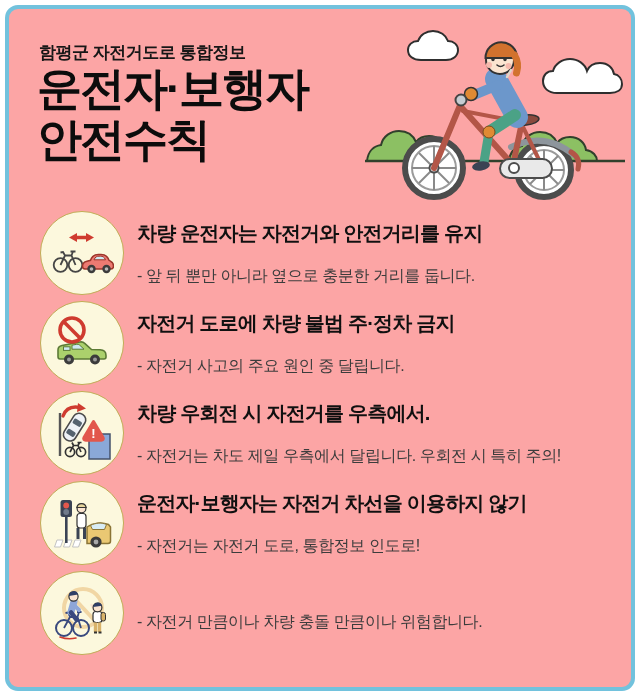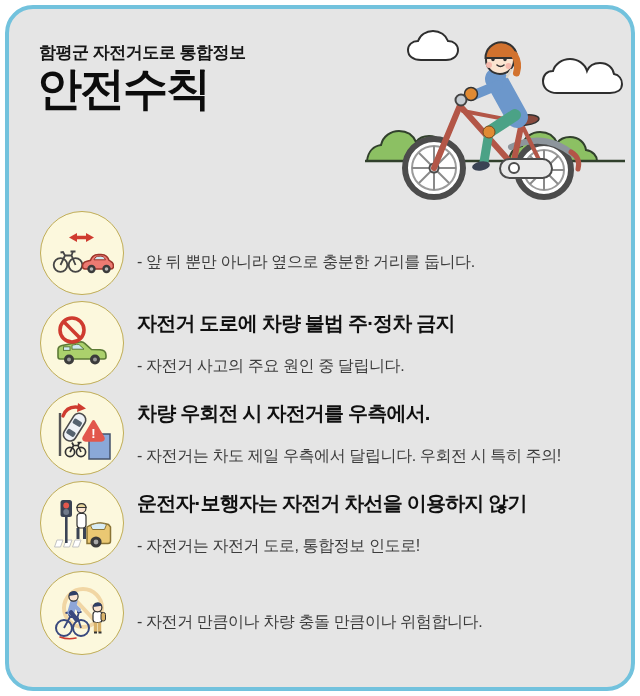--- a/index.html
+++ b/index.html
@@ -1,18 +1,18 @@
 <!DOCTYPE html>
 <html><head>
 <meta charset="utf-8">
 <style>
   html,body{margin:0;padding:0;width:640px;height:696px;background:#ffffff;overflow:hidden;
     font-family:"Liberation Sans", sans-serif;}
-  .card{position:absolute;left:5px;top:5px;right:5px;bottom:5px;background:#e5e5e5;
-    border:4px solid #72c2dd;border-radius:28px;overflow:hidden;padding-left:7px;}
+  .card{position:absolute;left:5px;top:5px;right:5px;bottom:5px;background:#fca5a5;
+    border:4px solid #72c2dd;border-radius:13px;overflow:hidden;padding-left:7px;}
   
   .eyebrow{position:absolute;left:30px;top:32px;font-size:17px;font-weight:700;color:#161616;letter-spacing:-0.5px;}
   .title{position:absolute;left:28px;top:54px;margin:0;font-size:45px;font-weight:800;color:#0c0c0c;
     line-height:1.14;letter-spacing:-2px;}
   .title-line{display:block;}
   .hero{position:absolute;right:0px;top:6px;}
   
   .rules{position:absolute;left:31px;top:202px;right:14px;display:flex;flex-direction:column;gap:6px;}
   .rule{display:flex;align-items:center;gap:13px;height:84px;}
   .rule-icon{width:84px;height:84px;border-radius:50%;background:#fcf8dd;border:1.5px solid #c0ad56;
@@ -21,20 +21,21 @@
   .rule-title{font-size:20px;font-weight:700;color:#101010;letter-spacing:-0.8px;}
   .rule-desc{font-size:16px;color:#3c3c3c;margin-top:19px;letter-spacing:-0.4px;}
 </style>
 </head>
 <body>
 
 <div class="card">
 
   <div class="eyebrow">함평군 자전거도로 통합정보</div>
   <h1 class="title">
+    <span class="title-line">운전자·보행자</span>
     <span class="title-line">안전수칙</span>
   </h1>
 
   <svg class="hero" width="270" height="195" viewBox="0 0 270 195" xmlns="http://www.w3.org/2000/svg">
     <path d="M60 45 c-8 0 -13 -4 -13 -10 c0 -5 4 -9 10 -9 c2 -6 8 -10 15 -10 c7 0 13 4 15 10 c6 0 10 4 10 9 c0 6 -5 10 -12 10 z" fill="#fff" stroke="#2e2e2e" stroke-width="2"></path>
     <path d="M196 78 c-9 0 -14 -5 -14 -12 c0 -6 4 -10 10 -10 c2 -7 9 -12 17 -12 c8 0 15 5 17 12 c2 -5 7 -8 13 -8 c8 0 13 5 14 11 c5 1 8 5 8 10 c0 6 -5 9 -12 9 z" fill="#fff" stroke="#2e2e2e" stroke-width="2"></path>
     <path d="M6 146 c1 -10 7 -15 14 -16 c2 -9 10 -14 18 -14 c8 0 14 4 17 11 c3 -4 8 -6 13 -6 c9 0 15 6 16 14 c6 1 10 6 10 11 z" fill="#8cc063" stroke="#31402c" stroke-width="2"></path>
     <path d="M148 146 c1 -9 6 -14 13 -15 c2 -9 10 -14 18 -14 c8 0 14 4 17 11 c3 -4 8 -6 13 -6 c9 0 15 6 16 13 c7 1 11 6 11 11 z" fill="#8cc063" stroke="#31402c" stroke-width="2"></path>
     <line x1="4" y1="146" x2="264" y2="146" stroke="#31402c" stroke-width="2.5"></line>
 
@@ -116,20 +117,21 @@
             <path d="M35 48 C33 48 32.5 46.5 32.5 45 C32.5 42.5 34.5 40.8 37 40.2 L40.5 39.3 C42 35 45 33.5 48.5 33.5 L51 33.5 C54.5 33.5 57.5 35 59 39.3 L60.5 40.2 C62.5 41 63.5 42.5 63.5 45 C63.5 46.8 62.5 48 61 48 Z" fill="#ed7a72" stroke="#9c362c" stroke-width="1.5"></path>
             <path d="M44 38.8 C45.2 35.8 47 35.2 49 35.2 L50.5 35.2 C52.5 35.2 54.3 35.8 55.5 38.8 Z" fill="#cfe9f2" stroke="#9c362c" stroke-width="1"></path>
             <circle cx="41.5" cy="48" r="4.2" fill="#3b3b3b"></circle>
               <circle cx="41.5" cy="48" r="1.8" fill="#b9b9b9"></circle>
             <circle cx="56.5" cy="48" r="4.2" fill="#3b3b3b"></circle>
               <circle cx="56.5" cy="48" r="1.8" fill="#b9b9b9"></circle>
           </g>
         </svg>
       </div>
       <div class="rule-text">
+        <div class="rule-title">차량 운전자는 자전거와 안전거리를 유지</div>
         <div class="rule-desc">- 앞 뒤 뿐만 아니라 옆으로 충분한 거리를 둡니다.</div>
       </div>
     </div>
 
     <div class="rule">
       <div class="rule-icon">
         <svg width="64" height="64" viewBox="0 0 64 64" xmlns="http://www.w3.org/2000/svg">
           <g>
             <path d="M10 48 C8.5 48 8 47 8 45.5 L8 39 C8 36.5 9.5 35 12 34.5 L30 31 C32 30.6 33.5 31.2 35 32.6 L41.5 38.5 L50 38.8 C54 39 56 41 56 44.5 L56 46 C56 47.3 55.3 48 54 48 Z" fill="#abd06c" stroke="#5c7a36" stroke-width="1.6"></path>
             <path d="M34 38.2 L29.5 34 C28.7 33.3 27.8 33.1 26.7 33.3 L22 34.2 L22 38.2 Z" fill="#cfe9f2" stroke="#5c7a36" stroke-width="1"></path>

